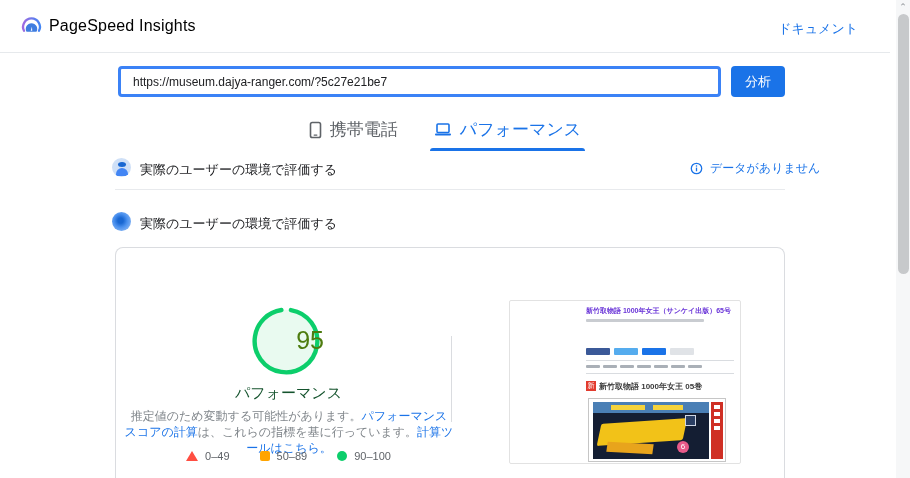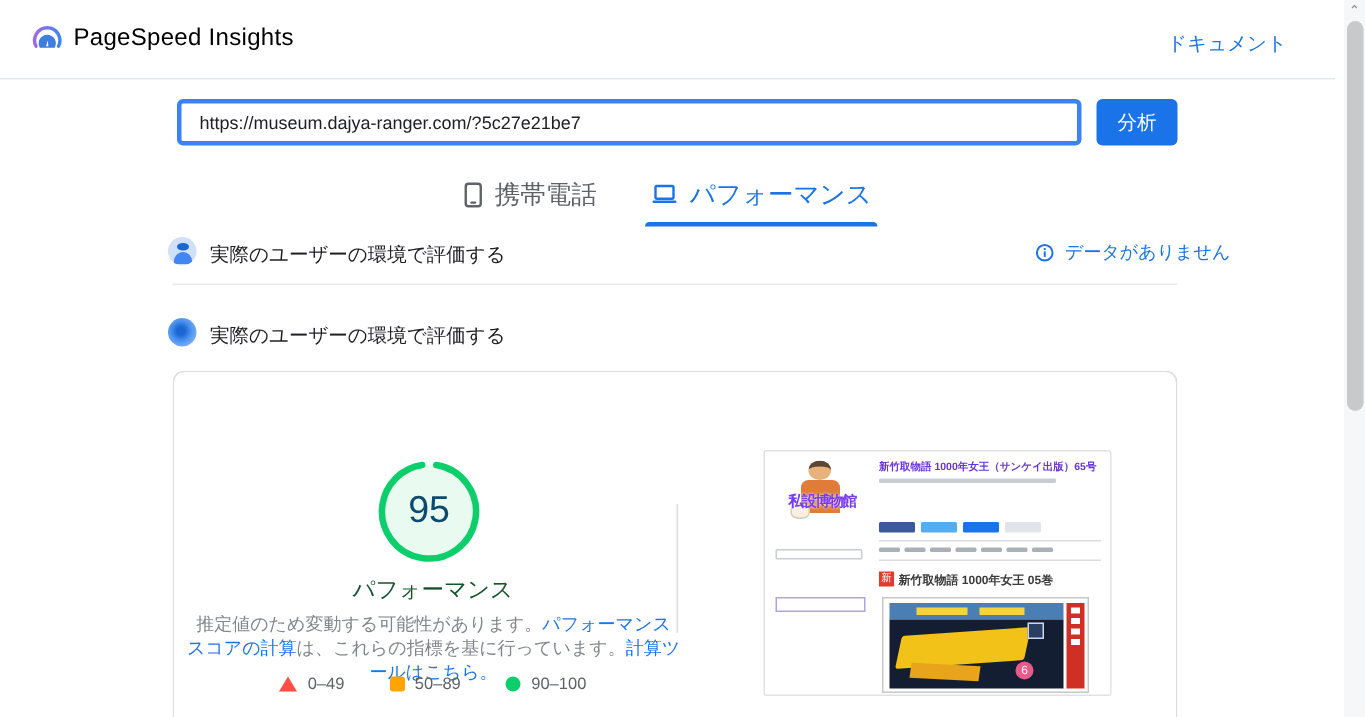--- a/index.html
+++ b/index.html
@@ -36,22 +36,22 @@
   .section-title { position:absolute; font-size:13px; color:#202124; }
   .no-data-wrap { position:absolute; left:690px; top:160px; display:flex; align-items:center; gap:7px; cursor:pointer; }
   .no-data-link { font-size:12px; color:#1a73e8; }
   .divider-h { position:absolute; left:115px; width:670px; height:1px; background:#e8eaed; }
 
   
   .card { position:absolute; left:115px; top:247px; width:670px; height:260px;
     border:1px solid #dadce0; border-radius:8px 8px 0 0; border-bottom:none; background:#fff; }
   .score-col { position:absolute; left:0; top:0; width:345px; text-align:center; }
   .gauge-wrap { position:absolute; left:132px; top:55px; width:76px; height:76px; }
-  .score-num { position:absolute; left:0; top:23px; width:76px; text-align:center;
-    font-size:25px; color:#0c4a6e; }
+  .score-num { position:absolute; left:0; top:23px; width:76px; text-align:right;
+    font-size:25px; color:#4d7c0f; }
   .score-label { position:absolute; left:0; top:136px; width:345px; text-align:center; font-size:15px; color:#14532d; }
   .score-note { position:absolute; left:8px; top:160px; width:330px; text-align:center;
     font-size:12px; line-height:16px; color:#80868b; }
   .score-note a { color:#1a73e8; text-decoration:none; cursor:pointer; }
   .legend { position:absolute; left:0; top:202px; width:345px; display:flex; justify-content:center; gap:30px;
     font-size:11px; color:#5f6368; }
   .legend-item { display:flex; align-items:center; gap:7px; }
   .mk-tri { width:0; height:0; border-left:6px solid transparent; border-right:6px solid transparent; border-bottom:10px solid #ff4e42; }
   .mk-sq { width:10px; height:10px; background:#ffa400; border-radius:2px; }
   .mk-ci { width:10px; height:10px; background:#0cce6b; border-radius:50%; }
@@ -184,44 +184,20 @@
       <div class="legend-item">
         <span class="mk-ci"></span>
         <span>90–100</span>
       </div>
     </div>
   </div>
 
   <div class="divider-v"></div>
 
   <div class="thumb">
-    <div class="t-side">
-      <div class="t-char">
-        <span class="t-head"></span>
-        <span class="t-body"></span>
-        <span class="t-cat"></span>
-        <div class="t-site-title">私設博物館</div>
-      </div>
-      <div class="t-select"></div>
-      <i class="bar g" style="width:44px"></i>
-      <i class="bar g" style="width:36px"></i>
-      <i class="bar p" style="width:50px"></i>
-      <i class="bar p" style="width:40px"></i>
-      <i class="bar p" style="width:46px"></i>
-      <i class="bar p" style="width:52px"></i>
-      <div class="t-box">
-        <i class="bar p"></i>
-      </div>
-      <i class="bar p" style="width:30px"></i>
-      <i class="bar p" style="width:38px"></i>
-      <i class="bar p" style="width:34px"></i>
-      <i class="bar p" style="width:42px"></i>
-      <i class="bar p" style="width:36px"></i>
-      <i class="bar p" style="width:44px"></i>
-    </div>
 
     <div class="t-main">
       <div class="t-post-title">新竹取物語 1000年女王（サンケイ出版）65号</div>
       <div class="t-crumb"></div>
       <div class="t-social">
         <i style="background:#3b5998"></i>
         <i style="background:#55acee"></i>
         <i style="background:#1a73e8"></i>
         <i style="background:#e0e3e7"></i>
       </div>

